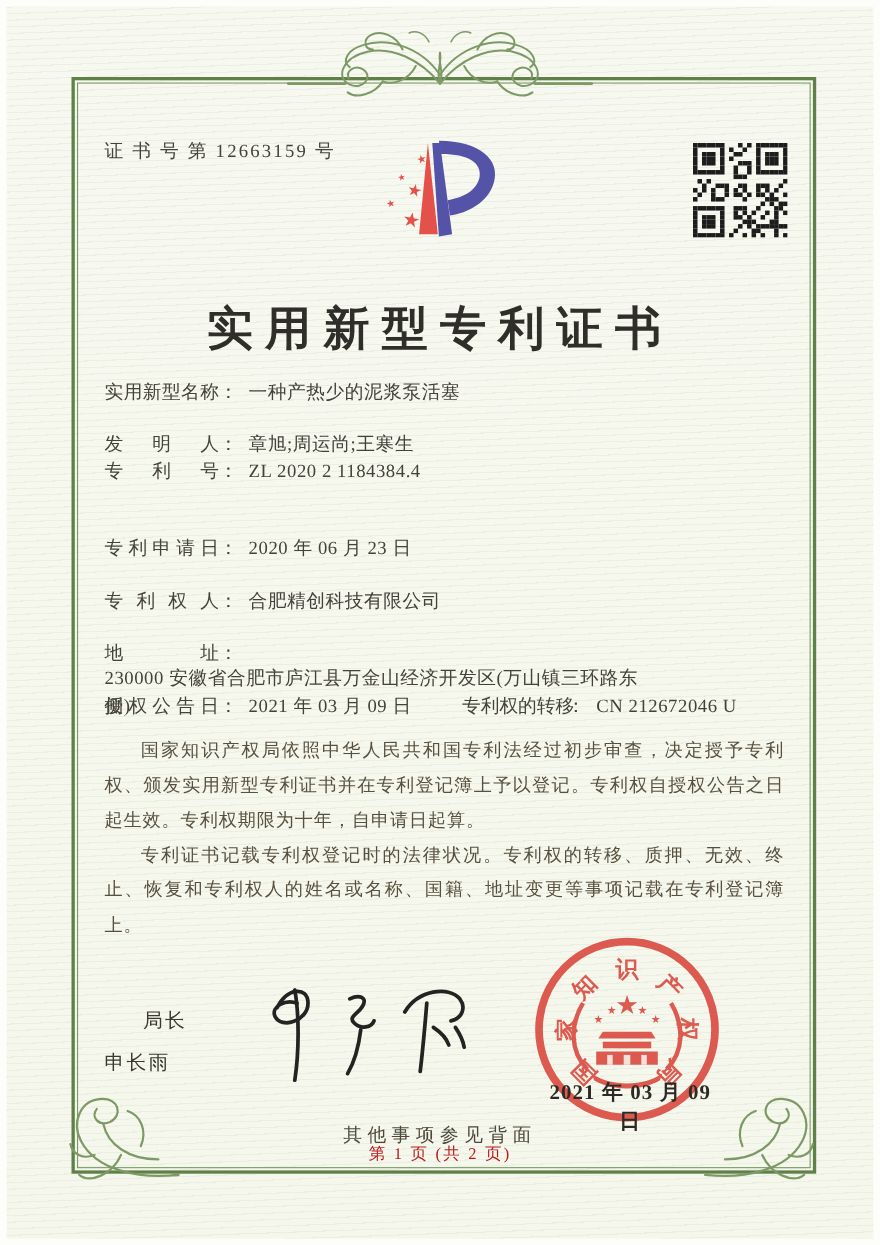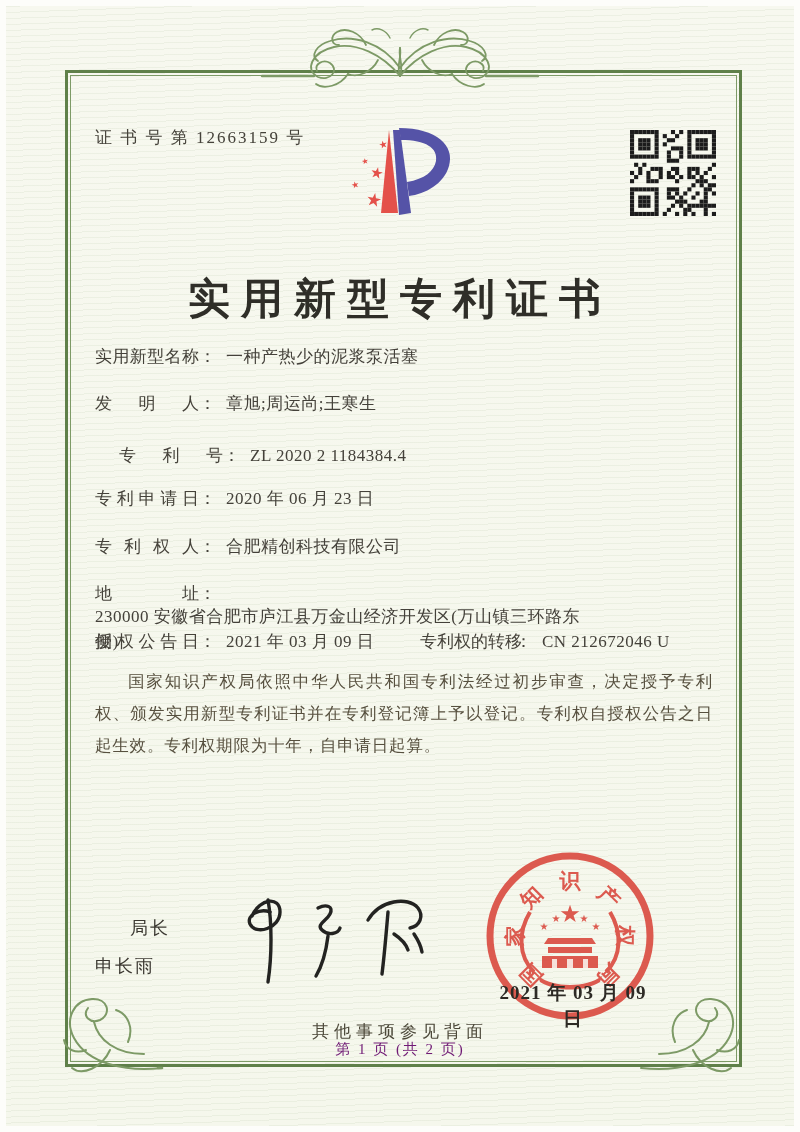--- a/index.html
+++ b/index.html
@@ -46,21 +46,21 @@
     color:#57503f;text-align:justify;letter-spacing:0.8px;
   }
   .bodytext p{margin:0;text-indent:2em;}
   .sig-title{left:95px;top:916px;font-size:18px;color:#3b3831;letter-spacing:2px;margin-left:35px;}
   .sig-name{left:95px;top:954px;font-size:18px;color:#3b3831;letter-spacing:2px;}
   .seal-date{
     left:488px;top:980px;width:170px;text-align:center;
     font-size:19px;color:#2d2a25;letter-spacing:1px;font-weight:600;
   }
   .page-num{
-    left:0;right:0;top:1040px;text-align:center;font-size:15px;color:#701a75;letter-spacing:2px;
+    left:0;right:0;top:1040px;text-align:center;font-size:15px;color:#b91c1c;letter-spacing:2px;
   }
   .back-note{
     left:0;right:0;top:1020px;text-align:center;font-size:17px;color:#4c4839;letter-spacing:5px;
   }
   svg{display:block;}
 </style>
 </head>
 <body>
 
 <div class="texture"></div>
@@ -325,41 +325,42 @@
   </svg>
 
 <div class="abs title">实用新型专利证书</div>
 
 <div class="abs row" style="top:345px;">
   <span class="lbl">实用新型名称</span><span class="colon">：</span><span class="val">一种产热少的泥浆泵活塞</span>
 </div>
 <div class="abs row" style="top:392px;">
   <span class="lbl">发 明 人</span><span class="colon">：</span><span class="val">章旭;周运尚;王寒生</span>
 </div>
-<div class="abs row" style="top:444px;margin-left:24px;">
+<div class="abs row" style="top:417px;">
   <span class="lbl">专 利 号</span><span class="colon">：</span><span class="val">ZL 2020 2 1184384.4</span>
 </div>
 <div class="abs row" style="top:487px;">
   <span class="lbl">专利申请日</span><span class="colon">：</span><span class="val">2020 年 06 月 23 日</span>
 </div>
 <div class="abs row" style="top:535px;">
   <span class="lbl">专 利 权 人</span><span class="colon">：</span><span class="val">合肥精创科技有限公司</span>
 </div>
 <div class="abs row" style="top:582px;">
   <span class="lbl">地 址</span><span class="colon">：</span><span class="val">230000 安徽省合肥市庐江县万金山经济开发区(万山镇三环路东侧)</span>
 </div>
 <div class="abs row" style="top:630px;">
   <span class="lbl">授权公告日</span><span class="colon">：</span><span class="val">2021 年 03 月 09 日</span>
   <span class="grant-pair2">
     <span class="lbl" style="width:95px;">专利权的转移</span><span class="colon">：</span><span class="val">CN 212672046 U</span>
   </span>
 </div>
 
 <div class="abs bodytext" style="top:666px;">
   <p>国家知识产权局依照中华人民共和国专利法经过初步审查，决定授予专利权、颁发实用新型专利证书并在专利登记簿上予以登记。专利权自授权公告之日起生效。专利权期限为十年，自申请日起算。</p>
+  <p>专利证书记载专利权登记时的法律状况。专利权的转移、质押、无效、终止、恢复和专利权人的姓名或名称、国籍、地址变更等事项记载在专利登记簿上。</p>
 </div>
 
 <div class="abs sig-title">局长</div>
 <div class="abs sig-name">申长雨</div>
 
 <svg class="abs" style="left:222px;top:882px;" width="220" height="110" viewBox="0 0 220 110">
   <g stroke="#232321" stroke-width="3.4" fill="none" stroke-linecap="round" stroke-linejoin="round">
     <path d="M30,34 C38,16 58,14 58,30 C58,46 34,54 28,42 C24,33 38,26 48,30"></path>
     <path d="M46,18 C50,40 50,74 46,100"></path>
     <path d="M96,26 C104,22 112,24 108,32 C104,40 94,42 100,48 C106,54 116,52 118,46"></path>

